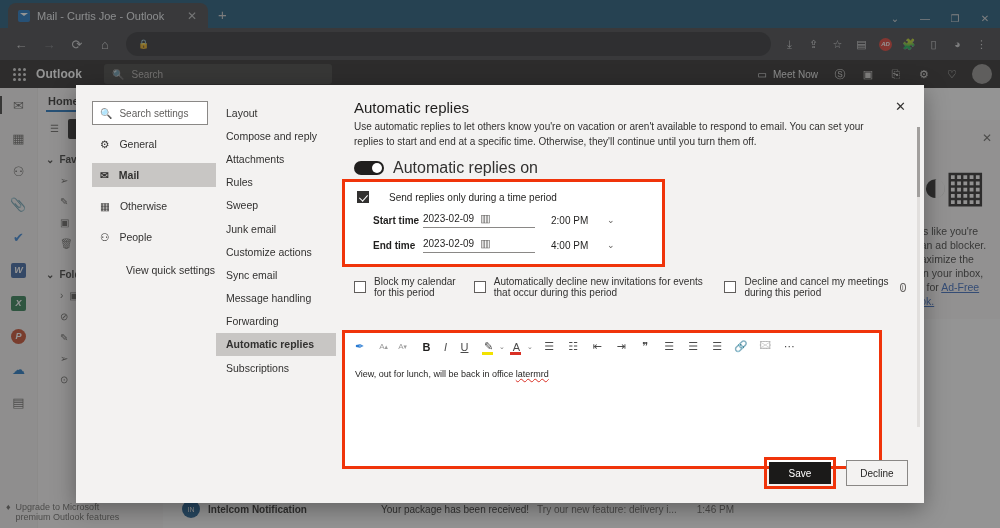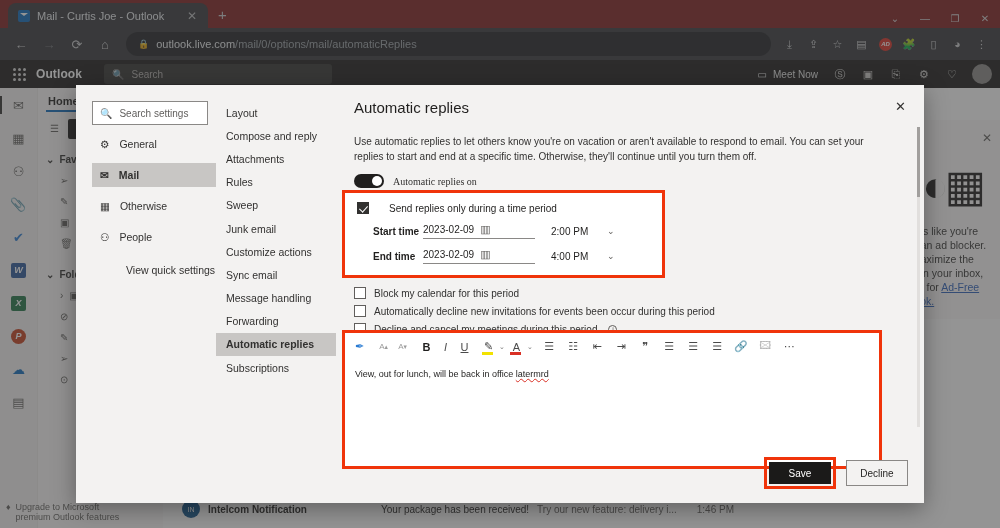--- a/index.html
+++ b/index.html
@@ -5,21 +5,21 @@
   * { box-sizing: border-box; margin:0; padding:0; }
   html,body { width:1000px; height:528px; overflow:hidden; }
   body {
     font-family: "Liberation Sans", sans-serif;
     background:#202124; color:#e8eaed;
     -webkit-font-smoothing:antialiased;
   }
   .screen { position:relative; width:1000px; height:528px; }
 
   
-  .tabstrip { height:28px; background:#7f1d1d; display:flex; align-items:flex-end; padding-left:8px; }
+  .tabstrip { height:28px; background:#0c4a6e; display:flex; align-items:flex-end; padding-left:8px; }
   .tab {
     display:flex; align-items:center; gap:7px;
     height:25px; padding:0 9px 0 10px;
     background:#35363a; border-radius:8px 8px 0 0;
     min-width:200px; font-size:11px; color:#e8eaed;
   }
   .tab-fav { width:12px; height:12px; background:#0f6cbd; border-radius:2px; position:relative; flex:none; }
   .tab-fav:after{ content:""; position:absolute; left:2px; top:3.5px; width:8px; height:5px; background:#fff; clip-path:polygon(0 0,100% 0,50% 60%); }
   .tab-title { flex:1; white-space:nowrap; overflow:hidden; text-overflow:ellipsis; }
   .tab-close { color:#b8b9bb; font-size:12px; width:14px; text-align:center; }
@@ -100,44 +100,44 @@
   .set-nav-item.plain { padding-left:34px; margin-top:9px; }
 
   .set-sub { width:120px; padding:16px 0 0 0; }
   .sub-item { height:23.2px; display:flex; align-items:center; padding-left:10px; font-size:10.5px; color:#323130; width:120px; }
   .sub-item.sel { background:#c8c6c4; font-weight:bold; }
 
   .set-main { flex:1; background:#f3f2f1; position:relative; padding:14px 18px 0 18px; }
   .main-hdr { display:flex; align-items:flex-start; }
   .main-title { font-size:15px; color:#201f1e; }
   .main-close { margin-left:auto; font-size:13px; color:#323130; }
-  .main-desc { font-size:10px; color:#323130; line-height:1.5; margin-top:18px; width:530px; }
+  .main-desc { font-size:10px; color:#323130; line-height:1.5; margin-top:3px; width:530px; }
 
   .toggle-row { display:flex; align-items:center; gap:9px; margin-top:10px; }
   .toggle { width:30px; height:14px; border-radius:8px; background:#201f1e; position:relative; }
   .toggle i { position:absolute; right:2px; top:2px; width:10px; height:10px; border-radius:50%; background:#fff; }
-  .toggle-lbl { font-size:10px; color:#323130;font-family:Liberation Serif, serif; }
+  .toggle-lbl { font-size:16px; color:#323130; }
 
   
   .period-block {
     position:relative; margin-top:2px; margin-left:-12px; width:323px;
     background:#fff; border:3px solid #f0340a; padding:9px 12px 11px 12px;
   }
   .cb { width:12px; height:12px; border:1px solid #605e5c; background:#fff; flex:none; display:inline-block; }
   .cb.on { background:#323130; border-color:#323130; position:relative; }
   .cb.on:after{ content:""; position:absolute; left:3px; top:1px; width:4px; height:7px; border:solid #fff; border-width:0 1.6px 1.6px 0; transform:rotate(42deg); }
   .cb-row { display:flex; align-items:center; gap:20px; font-size:10px; color:#201f1e; }
   .time-row { display:flex; align-items:center; margin-top:9px; font-size:10px; color:#201f1e; }
   .time-lbl { width:66px; font-weight:bold;padding-left:16px; }
   .date-field { width:112px; border-bottom:1px solid #8a8886; padding-bottom:2px; display:flex; align-items:center; }
   .cal-ic { margin-left:6px; font-size:11px; color:#605e5c; }
   .time-field { margin-left:16px; width:46px; }
   .chev { margin-left:10px; font-size:9px; color:#605e5c; }
 
-  .opt-rows { margin-top:9px; display:flex; flex-direction:column; gap:6px; }
+  .opt-rows { margin-top:9px; display:flex; flex-direction:row; gap:6px; }
   .opt-row { display:flex; align-items:center; gap:8px; font-size:10px; color:#323130; }
   .info-ic { display:inline-block; width:9px; height:9px; border:1px solid #605e5c; border-radius:50%; font-size:7px; line-height:8px; text-align:center; color:#605e5c; margin-left:3px; }
 
   
   .editor-block { position:absolute; left:6px; top:245px; width:540px; height:139px; background:#fff; border:3px solid #f0340a; }
   .toolbar { height:27px; display:flex; align-items:center; gap:0; padding:0 5px; }
   .tb { height:22px; min-width:19px; display:flex; align-items:center; justify-content:center; font-size:11px; color:#4a4a4a; padding:0 2px; }
   .tb.gap { margin-left:5px; }
   .tb-small { font-size:8px; color:#9b9b9b; }
   .hl-pen { position:relative; }
@@ -174,21 +174,20 @@
     </div>
   </div>
 
   <div class="navbar">
     <span class="navbtn">←</span>
     <span class="navbtn dim">→</span>
     <span class="navbtn">⟳</span>
     <span class="navbtn">⌂</span>
     <div class="omnibox">
       <span class="lock">🔒</span>
-      <span><span class="url-strong">outlook.live.com</span><span>/mail/0/options/mail/automaticReplies</span></span>
     </div>
     <div class="browser-icons">
       <span class="bicon">⤓</span>
       <span class="bicon">⇪</span>
       <span class="bicon">☆</span>
       <span class="bicon">▤</span>
       <span class="bicon round">
           <i class="ext-red">AD</i>
         </span>
       <span class="bicon">🧩</span>
@@ -407,21 +406,21 @@
         </div>
       </div>
 
       <div class="opt-rows">
         <div class="opt-row">
           <span class="cb"></span>
           <span>Block my calendar for this period</span>
         </div>
         <div class="opt-row">
           <span class="cb"></span>
-          <span>Automatically decline new invitations for events been occur during this period</span>
+          <span>Automatically decline new invitations for events that occur during this period</span>
         </div>
         <div class="opt-row">
           <span class="cb"></span>
           <span>Decline and cancel my meetings during this period</span>
           <span class="info-ic">i</span>
         </div>
       </div>
 
       <div class="editor-block">
         <div class="toolbar">

